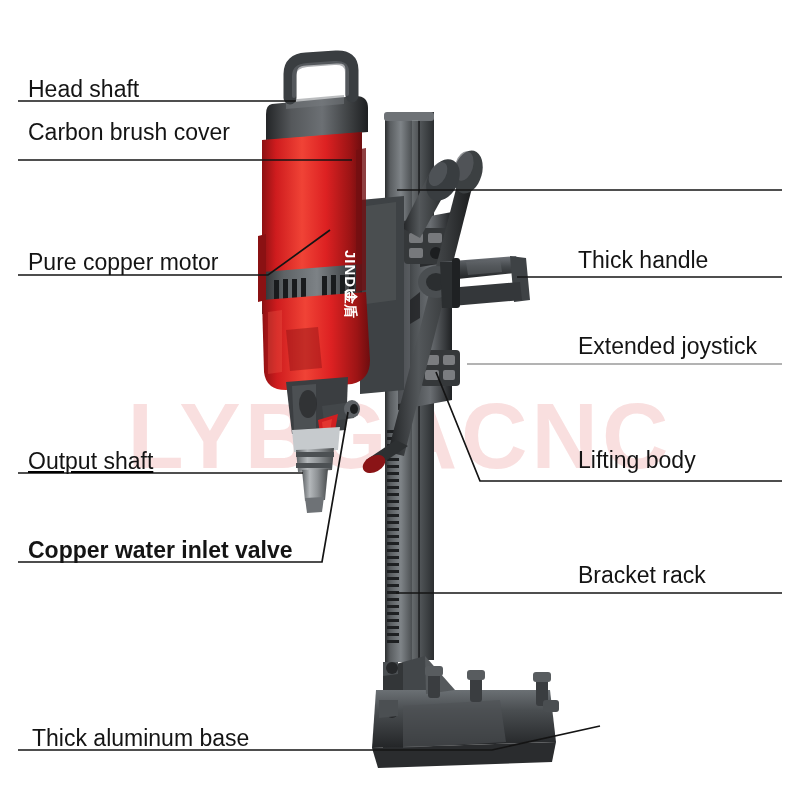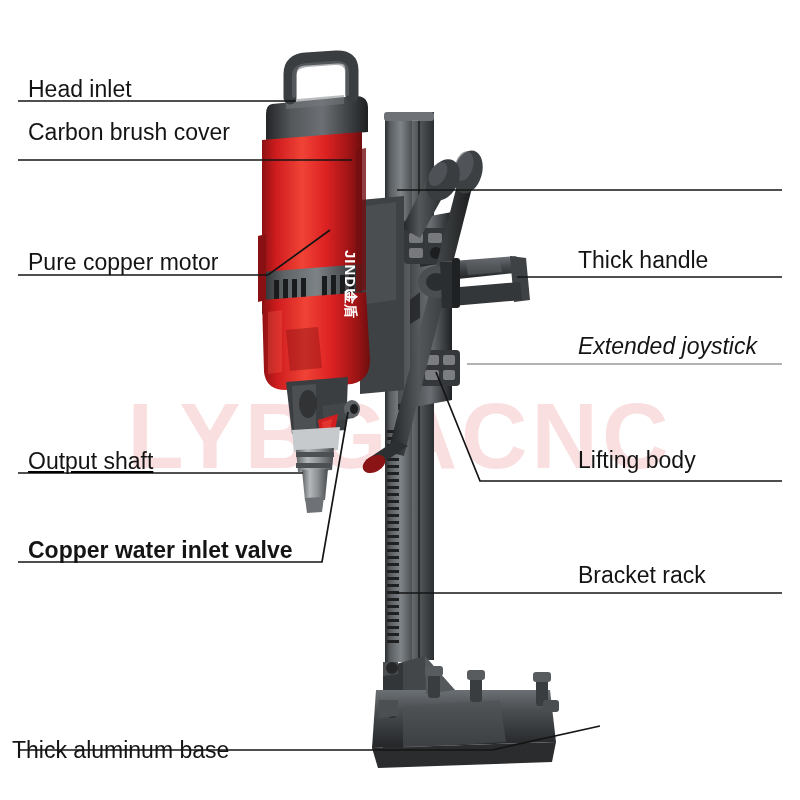--- a/index.html
+++ b/index.html
@@ -329,49 +329,49 @@
 
       <path d="M782 593 L396 593"></path>
     </g>
     <g stroke="#9a9a9a" stroke-width="1.7" fill="none">
 
       <path d="M782 364 L467 364"></path>
     </g>
   </svg>
 
   <div class="callout" style="left:28px;top:78px;">
-    <span class="txt">Head inlet</span>
+    <span class="txt">Head shaft</span>
   </div>
 
   <div class="callout" style="left:28px;top:121px;">
     <span class="txt">Carbon brush cover</span>
   </div>
 
   <div class="callout" style="left:28px;top:251px;">
     <span class="txt">Pure copper motor</span>
   </div>
 
   <div class="callout" style="left:28px;top:450px;text-decoration:underline;">
     <span class="txt">Output shaft</span>
   </div>
 
   <div class="callout" style="left:28px;top:539px;font-weight:bold;">
     <span class="txt">Copper water inlet valve</span>
   </div>
 
-  <div class="callout" style="left:12px;top:727px;margin-top:12px;">
+  <div class="callout" style="left:32px;top:727px;">
     <span class="txt">Thick aluminum base</span>
   </div>
 
 
   <div class="callout" style="left:578px;top:249px;">
     <span class="txt">Thick handle</span>
   </div>
 
-  <div class="callout" style="left:578px;top:335px;font-style:italic;">
+  <div class="callout" style="left:578px;top:335px;">
     <span class="txt">Extended joystick</span>
   </div>
 
   <div class="callout" style="left:578px;top:449px;text-align:right;">
     <span class="txt">Lifting body</span>
   </div>
 
   <div class="callout" style="left:578px;top:564px;">
     <span class="txt">Bracket rack</span>
   </div>

